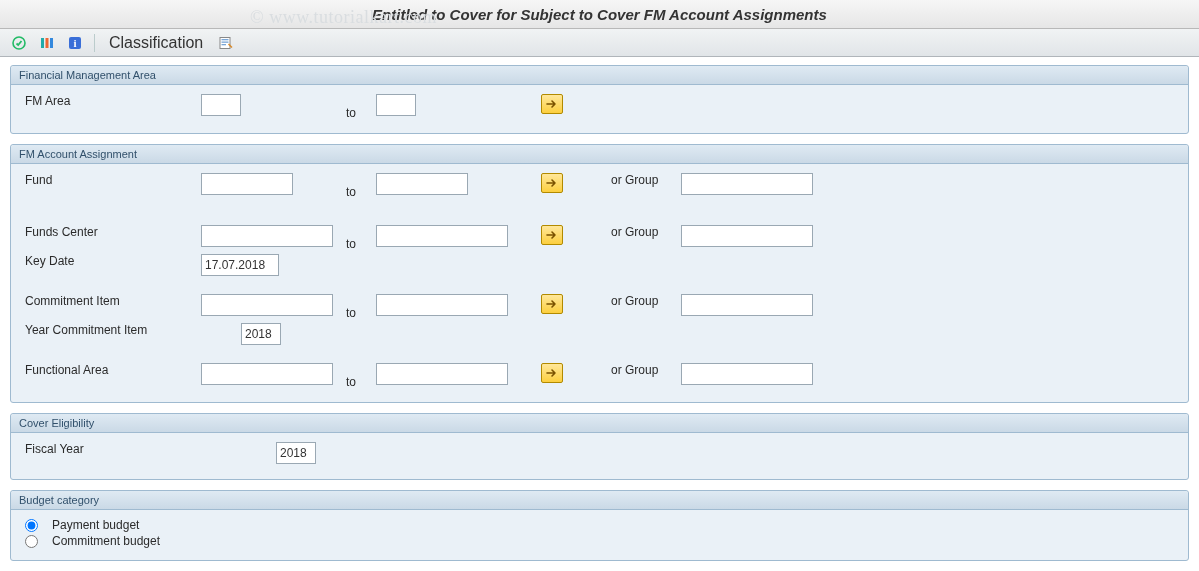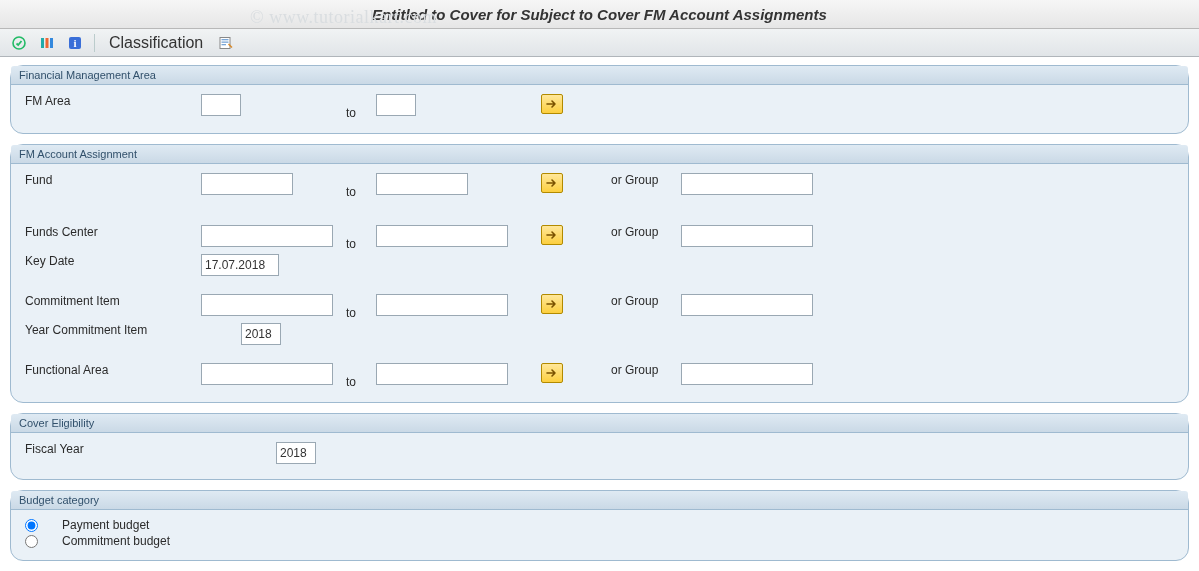--- a/index.html
+++ b/index.html
@@ -35,21 +35,21 @@
   }
   .toolbar .sep { width:1px; height:18px; background:#bcc; margin:0 2px;}
   .toolbar .txtbtn {
     font-size: 16px; color: #333; padding: 0 6px; height: 20px; line-height: 20px;
     cursor: pointer;
   }
   .content { padding: 8px 10px 10px 10px; }
 
   .group {
     border: 1px solid #9fbad0;
-    border-radius: 13px;
+    border-radius: 3px;
     margin-bottom: 10px;
     background: #eaf1f7;
     position: relative;
   }
   .group-title {
     background: linear-gradient(#dfeaf3, #cad9e6);
     border-bottom: 1px solid #9fbad0;
     padding: 3px 8px;
     font-size: 11px; color: #31506b;
     border-top-left-radius: 3px; border-top-right-radius: 3px;
@@ -78,21 +78,21 @@
   .msbtn {
     width: 22px; height: 20px;
     border: 1px solid #b28a00;
     background: linear-gradient(#ffe79a, #fccf3f);
     border-radius: 2px;
     display: inline-flex; align-items: center; justify-content: center;
     cursor: pointer;
   }
   .msbtn svg { width: 12px; height: 12px; }
 
-  .radio-row { display:flex; align-items:center; gap:24px; margin: 2px 0 2px 4px;}
+  .radio-row { display:flex; align-items:center; gap:14px; margin: 2px 0 2px 4px;}
   input[type="radio"] { margin:0; }
 
   .watermark {
     position: absolute; left: 250px; top: 7px;
     color: #d9dde0; font-size: 18px; letter-spacing: 0.5px;
     font-family: Georgia, serif; pointer-events: none; user-select: none;
   }
   .spacer-row { height: 20px; }
 </style>
 </head>

